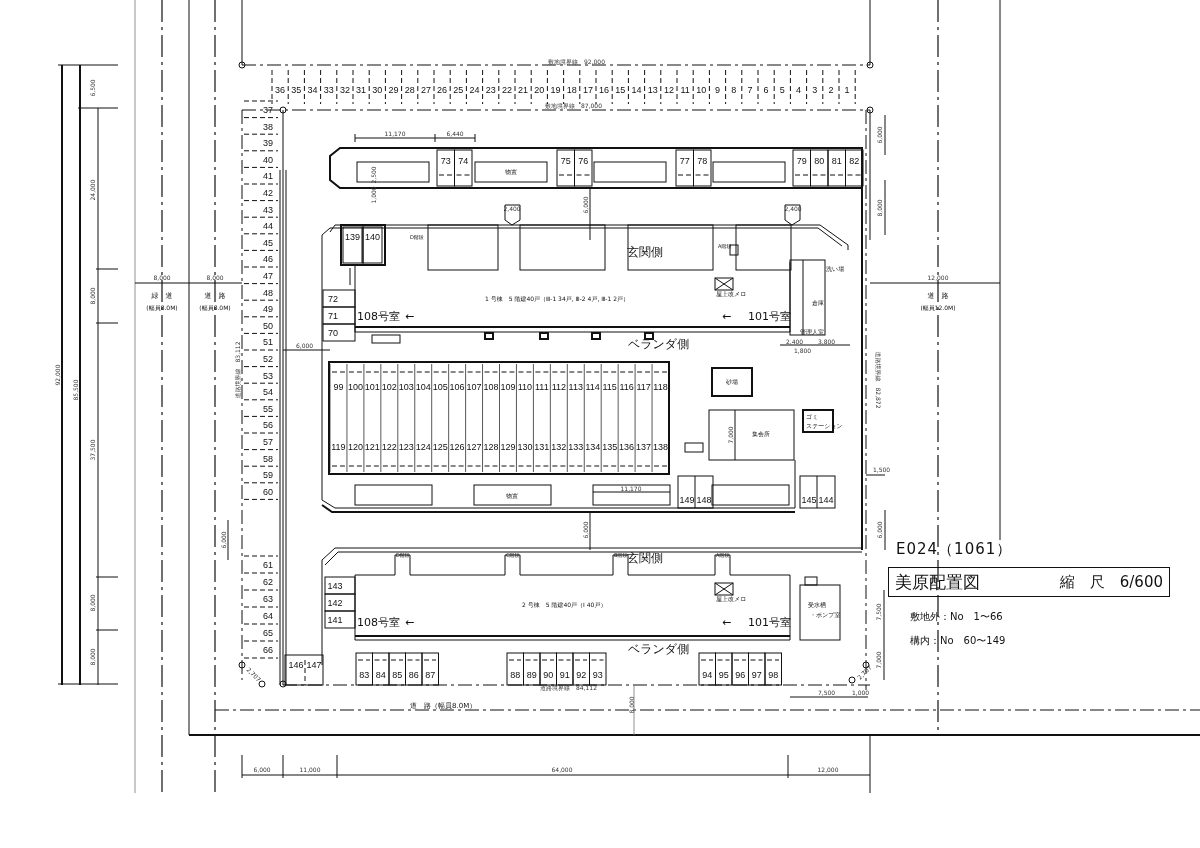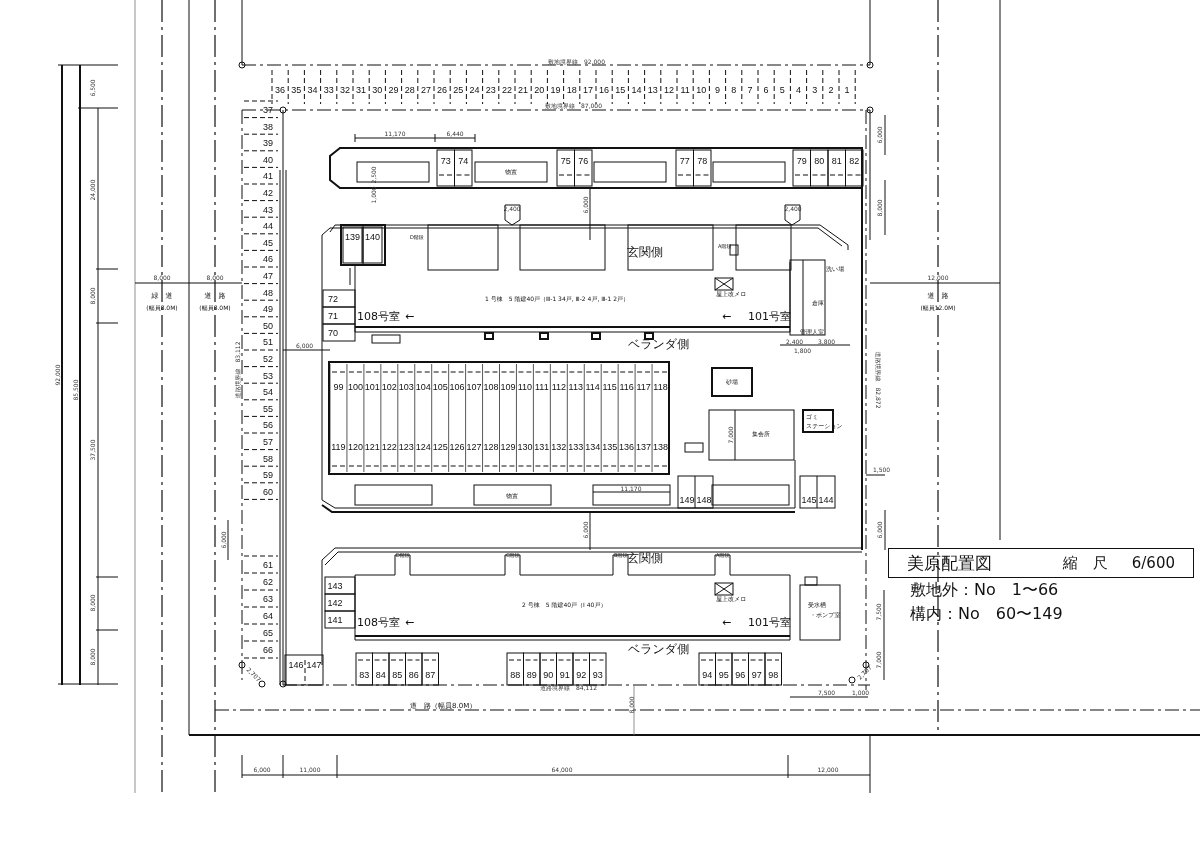--- a/index.html
+++ b/index.html
@@ -3,23 +3,23 @@
 <meta charset="utf-8">
 <style>
   html,body{margin:0;padding:0;background:#ffffff;}
   body{width:1200px;height:848px;position:relative;overflow:hidden;font-family:"DejaVu Sans",sans-serif;color:#111;}
   svg{position:absolute;left:0;top:0;}
   .t{font-family:"DejaVu Sans",sans-serif;fill:#111;}
   .sm{font-size:6px;fill:#333;}
   .num{font-size:9px;font-family:"Liberation Sans",sans-serif;fill:#111;}
   .info{position:absolute;left:888px;top:540px;width:300px;font-family:"DejaVu Sans",sans-serif;}
   .code{font-size:15px;margin-left:8px;letter-spacing:1px;}
-  .titlebox{margin-top:8px;border:1.5px solid #111;height:28px;width:268px;display:flex;align-items:center;padding:0 18px;font-size:17px;}
-  .titlebox .scale{margin-left:auto;display:flex;gap:24px;font-size:15px;}
-  .legend{margin-left:22px;font-size:16px;line-height:24px;}
+  .titlebox{margin-top:8px;border:1.5px solid #111;height:28px;width:268px;display:flex;align-items:center;padding:0 6px;font-size:17px;}
+  .titlebox .scale{margin-left:auto;display:flex;gap:15px;font-size:15px;}
+  .legend{margin-top:8px;margin-left:22px;font-size:10px;line-height:24px;}
 </style>
 </head>
 <body>
 
 <svg width="1200" height="848" viewBox="0 0 1200 848">
   <defs>
     <style>
       .ln{stroke:#111;fill:none;stroke-width:1;}
       .lnb{stroke:#111;fill:none;stroke-width:2;}
       .lnt{stroke:#111;fill:none;stroke-width:0.7;}
@@ -611,20 +611,21 @@
       <rect x="748.5" y="653" width="16.5" height="32" class="ln"></rect>
       <line x1="750.5" y1="660" x2="762.5" y2="660" class="dsh"></line>
       <text x="756.7" y="678" class="t num" text-anchor="middle">97</text>
       <rect x="765" y="653" width="16.5" height="32" class="ln"></rect>
       <line x1="767" y1="660" x2="779" y2="660" class="dsh"></line>
       <text x="773.2" y="678" class="t num" text-anchor="middle">98</text>
     </g>
 </svg>
 
 <div class="info">
+  <div class="code">E024（1061）</div>
   <div class="titlebox">
     <span>美原配置図</span>
     <span class="scale">
       <span>縮　尺</span>
       <span>6/600</span>
     </span>
   </div>
   <div class="legend">
     <div>敷地外：No　1〜66</div>
     <div>構内：No　60〜149</div>

